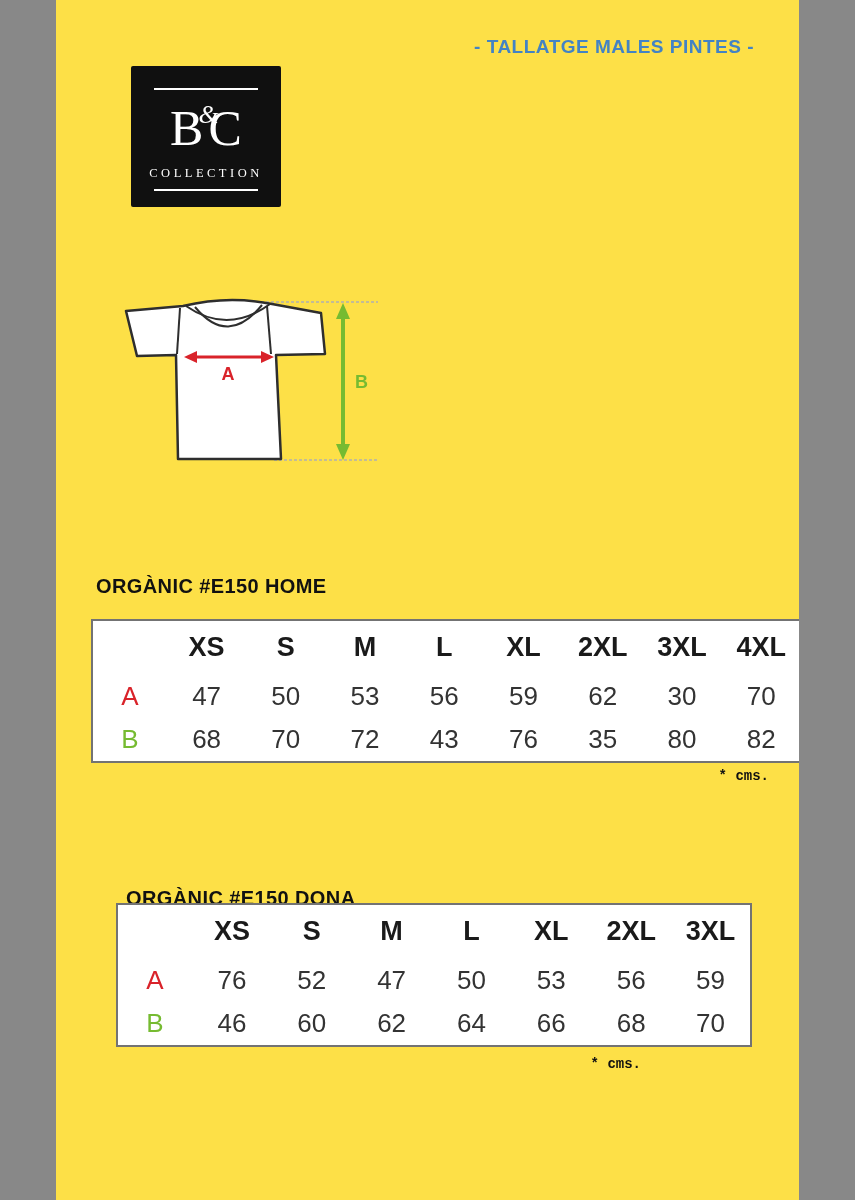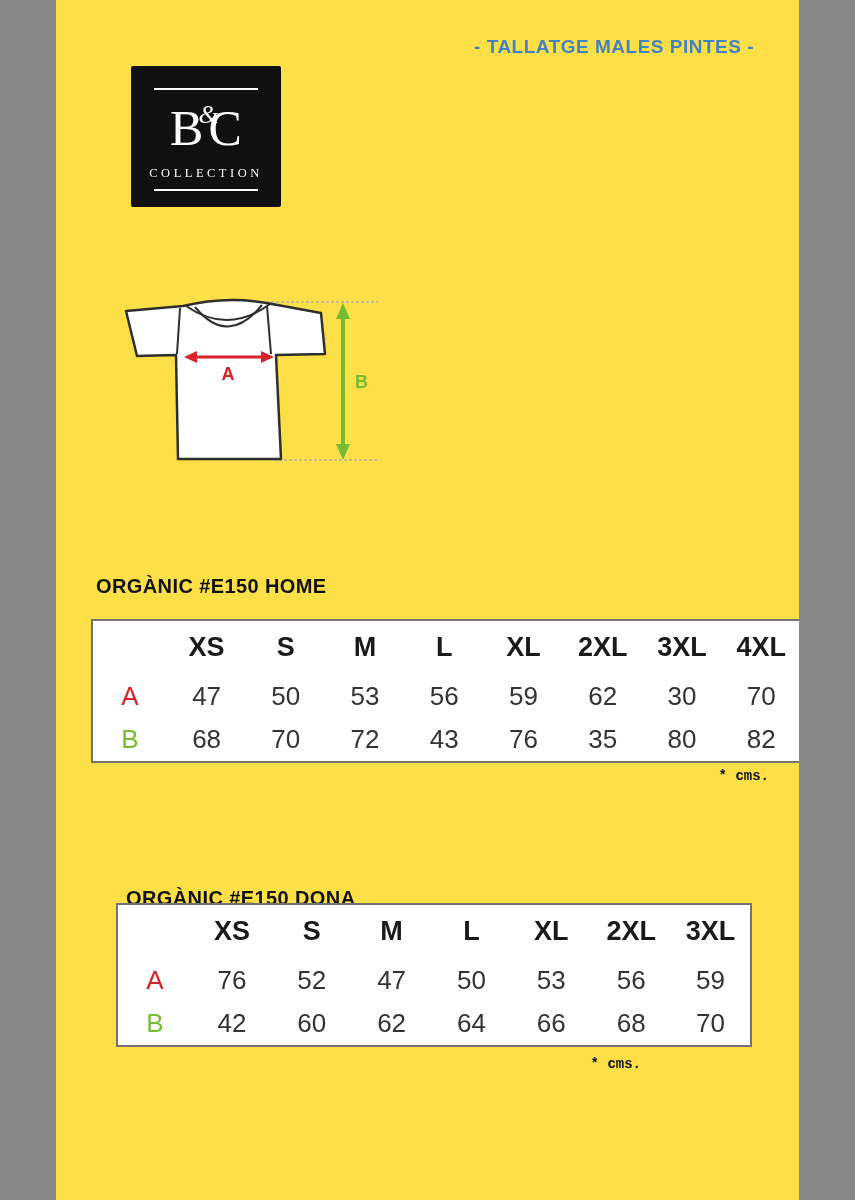--- a/index.html
+++ b/index.html
@@ -204,21 +204,21 @@
             <td>76</td>
             <td>52</td>
             <td>47</td>
             <td>50</td>
             <td>53</td>
             <td>56</td>
             <td>59</td>
           </tr>
           <tr>
             <td class="row-label" style="color: rgb(118, 187, 49);">B</td>
-            <td>42</td>
+            <td>46</td>
             <td>60</td>
             <td>62</td>
             <td>64</td>
             <td>66</td>
             <td>68</td>
             <td>70</td>
           </tr>
         </tbody>
       </table>
     </div>

